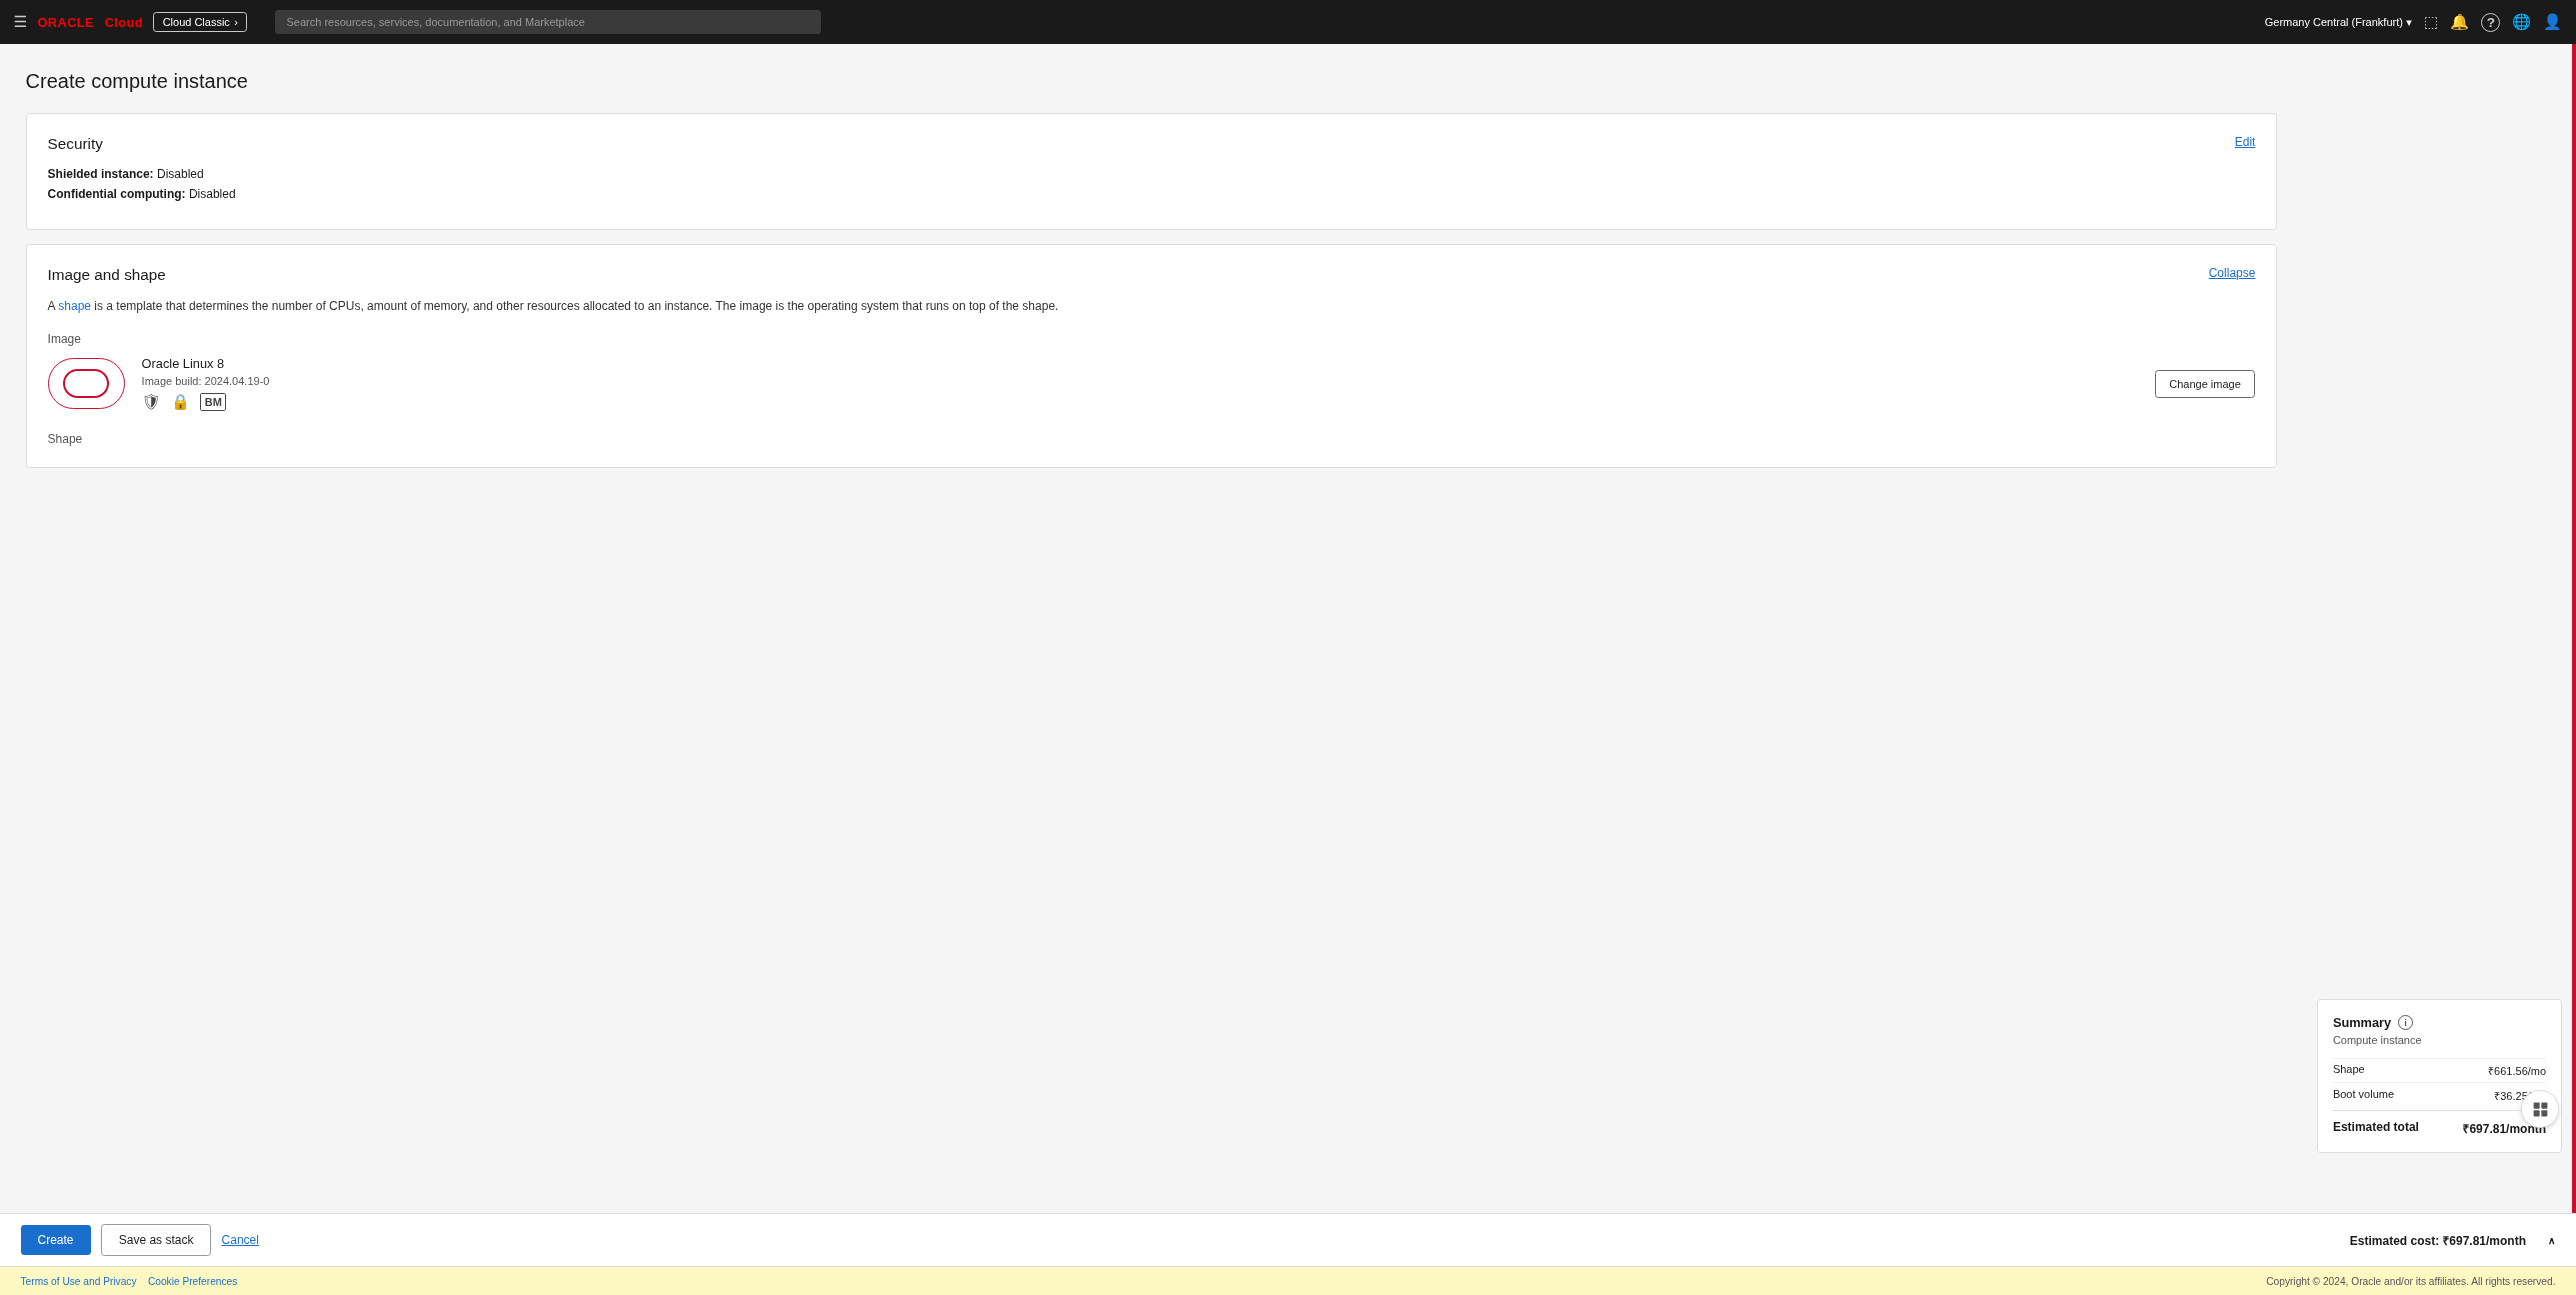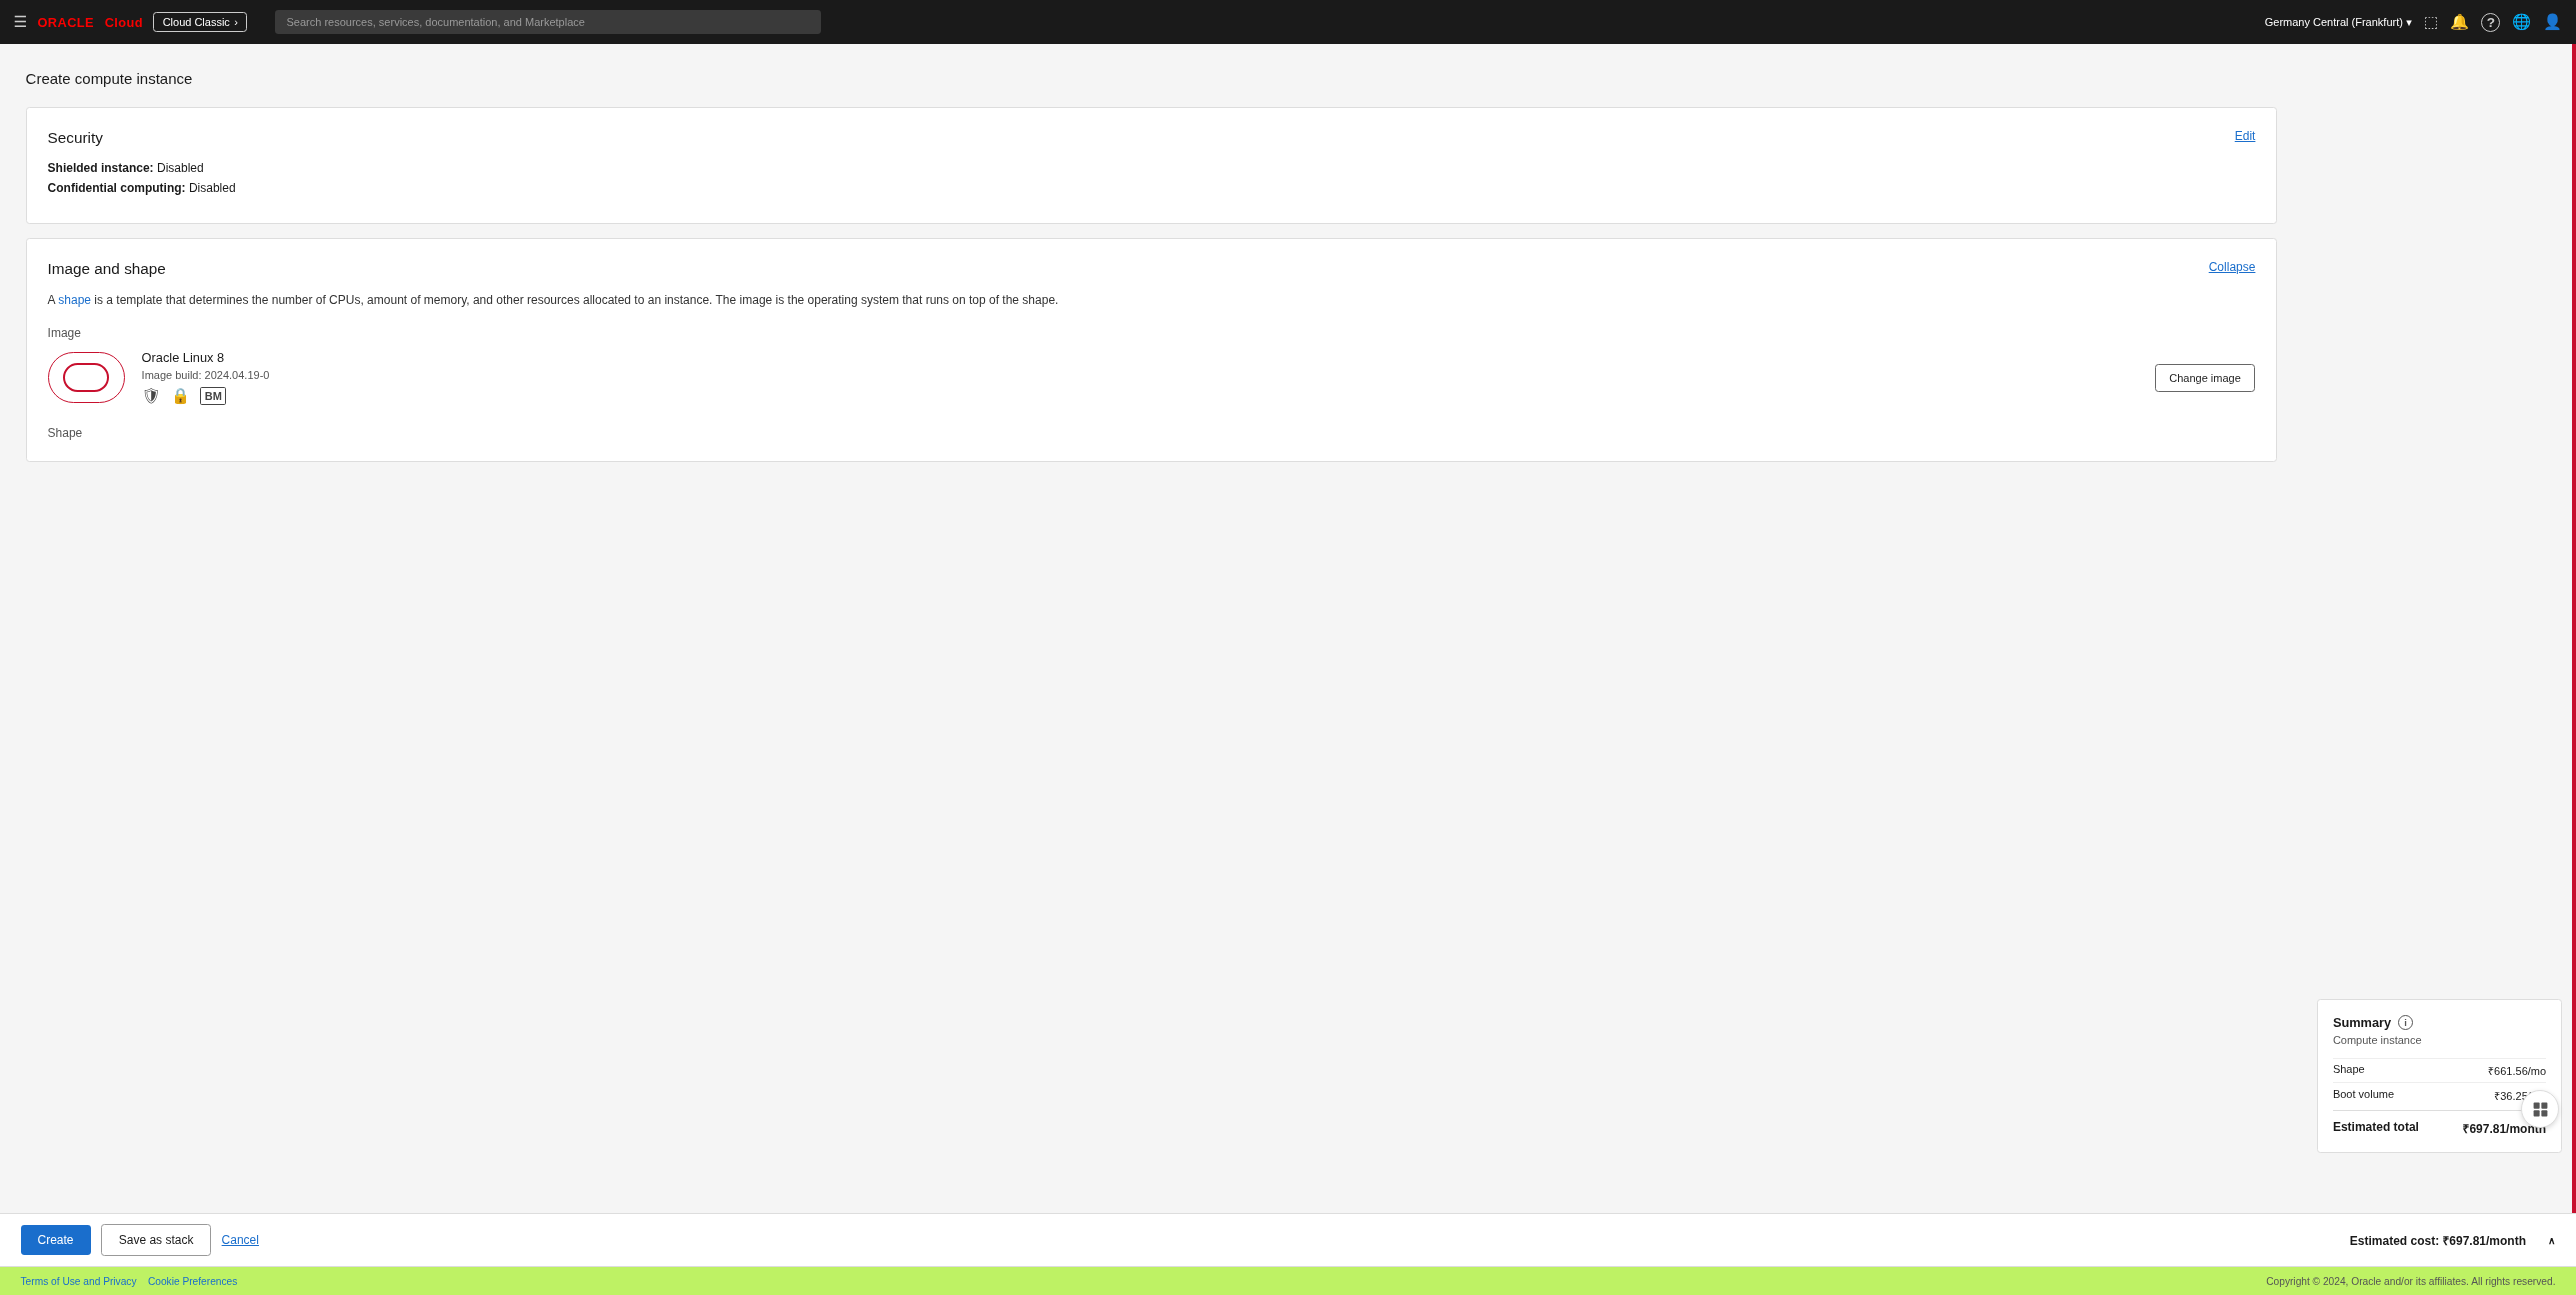--- a/index.html
+++ b/index.html
@@ -97,21 +97,21 @@
 
     
     .content-area {
       flex: 1;
       padding: 25.6px 25.6px 0 25.6px;
       overflow-y: auto;
       background: #f5f5f5;
     }
 
     .page-title {
-      font-size: 15px;
+      font-size: 20px;
       font-weight: 300;
       color: #1a1a1a;
       margin-bottom: 20.5px;
     }
 
     
     .card {
       background: #fff;
       border: 0.9px solid #ddd;
       border-radius: 3.4px;
@@ -354,21 +354,21 @@
       font-weight: 600;
       display: flex;
       align-items: center;
       gap: 22px;
       cursor: pointer;
     }
     .chevron-up { font-size: 10.2px; }
 
     
     .footer {
-      background: #bef264;
+      background: #fef9c3;
       padding: 8.5px 20.5px;
       display: flex;
       justify-content: space-between;
       font-size: 10.2px;
       color: #555;
       border-top: 0.9px solid #ddd;
       flex-shrink: 0;
     }
     .footer a { color: #1a6ecc; text-decoration: none; }
   </style>

